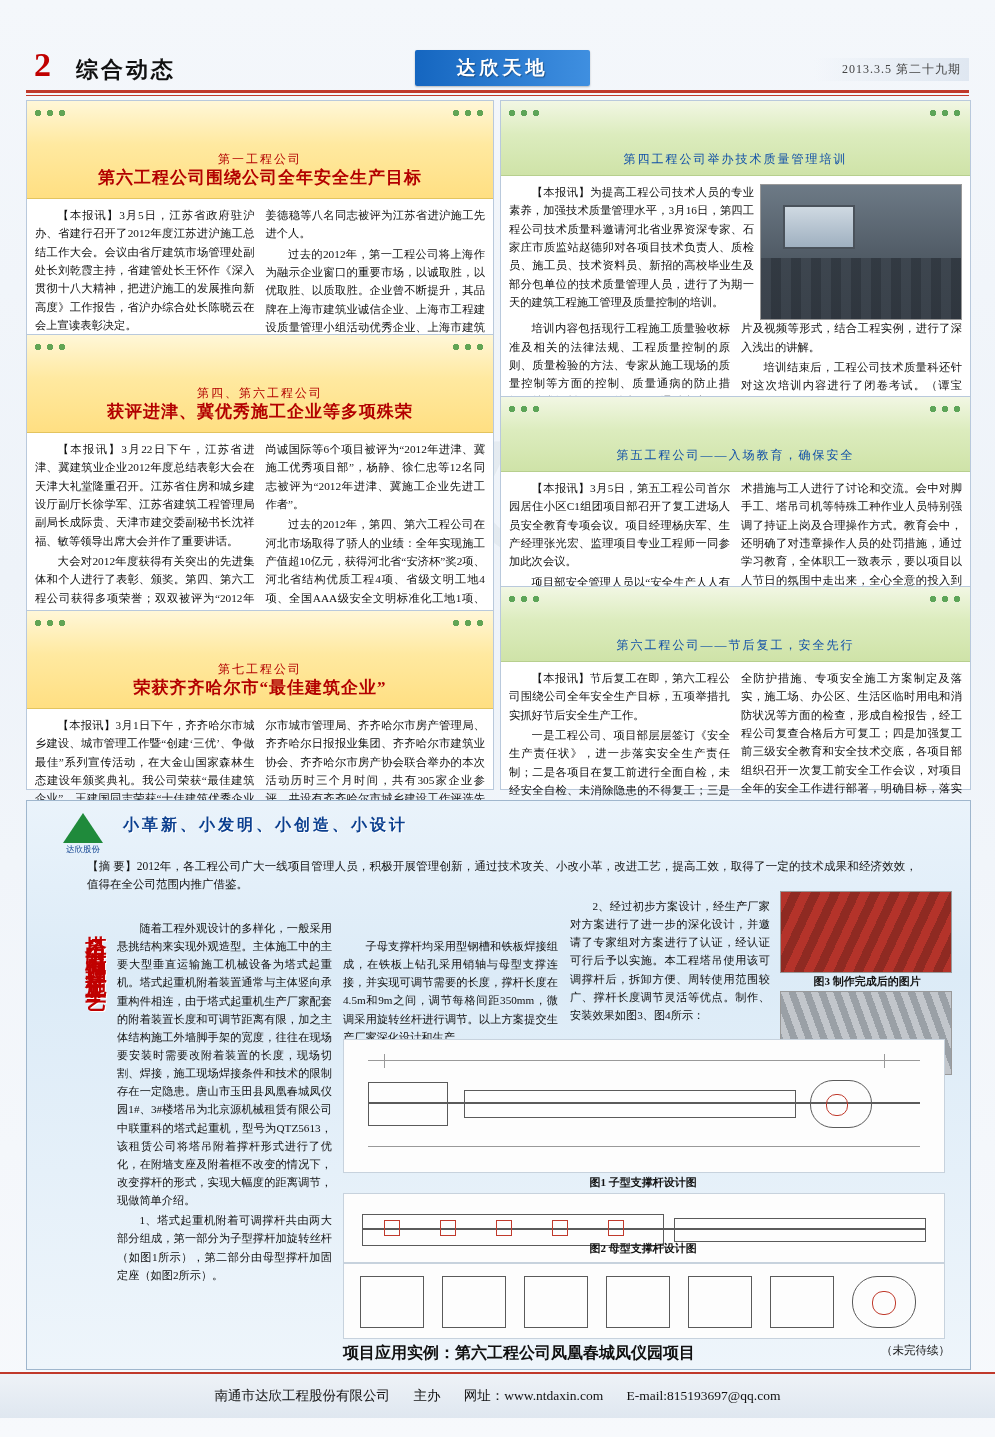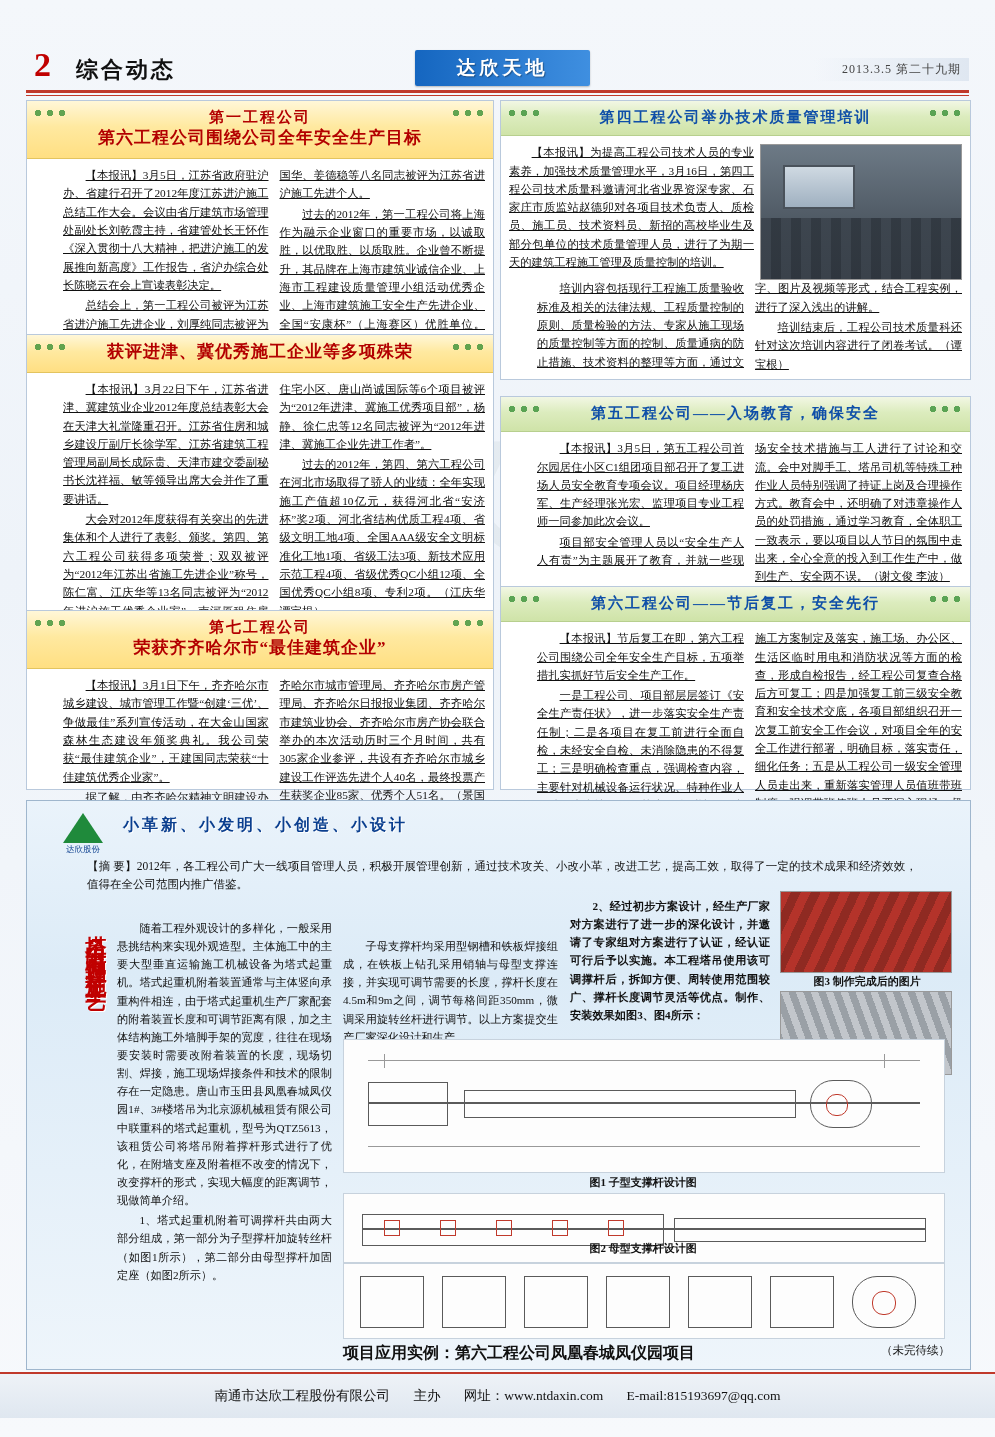--- a/index.html
+++ b/index.html
@@ -67,22 +67,23 @@
     border-bottom:1px solid #b7cf8e;
     padding:6px 8px 8px 8px;
     text-align:center;
     position:relative;
   }
   .art-head.gold{
     background:linear-gradient(180deg,#fff7d8,#ffe9a0 45%,#ffdf82);
     border-bottom:1px solid #e3c45f;
   }
   .art-head .t1{
-    font-size:15px;font-weight:bold;color:#0f4fa8;letter-spacing:2px;
+    font-size:12px;font-weight:normal;color:#0f4fa8;letter-spacing:2px;
     line-height:1.35;
+    margin-top:44px;
   }
   .art-head .t2{
     font-size:17px;font-weight:bold;color:#0f4fa8;letter-spacing:1px;
     line-height:1.35;
   }
   .art-head .t1.red,.art-head .t2.red{color:#b30000;}
   .deco{
     position:absolute;top:6px;width:36px;height:12px;
     background:
       radial-gradient(circle at 5px 6px,#2e8b2e 3px,transparent 3px),
@@ -91,23 +92,22 @@
     opacity:.75;
   }
   .deco.l{left:6px;} .deco.r{right:6px;}
 
   .body-txt{
     padding:7px 8px 6px 8px;
     font-size:11.3px;line-height:1.62;
     color:#101010;
     text-align:justify;
     text-justify:inter-ideograph;
-    text-decoration:underline;
-  }
-  .cols2{column-count:2;column-gap:11px;margin-left:28px;}
+  }
+  .cols2{column-count:2;column-gap:11px;}
   .cols2 p{margin:0 0 2px 0;text-indent:2em;}
   .body-txt p{margin:0 0 2px 0;text-indent:2em;}
 
   
   .photo{
     border:1px solid #999;background:#7a7f86;position:relative;overflow:hidden;
   }
   .ph-room{
     background:
       linear-gradient(180deg,#6d7a86 0%,#55606b 45%,#39414a 100%);
@@ -226,20 +226,21 @@
       <p>【本报讯】3月5日，江苏省政府驻沪办、省建行召开了2012年度江苏进沪施工总结工作大会。会议由省厅建筑市场管理处副处长刘乾霞主持，省建管处长王怀作《深入贯彻十八大精神，把进沪施工的发展推向新高度》工作报告，省沪办综合处长陈晓云在会上宣读表彰决定。</p>
       <p>总结会上，第一工程公司被评为江苏省进沪施工先进企业，刘厚纯同志被评为江苏省进沪施工优秀企业家；严正龙、朱国华、姜德稳等八名同志被评为江苏省进沪施工先进个人。</p>
       <p>过去的2012年，第一工程公司将上海作为融示企业窗口的重要市场，以诚取胜，以优取胜、以质取胜。企业曾不断提升，其品牌在上海市建筑业诚信企业、上海市工程建设质量管理小组活动优秀企业、上海市建筑施工安全生产先进企业、全国“安康杯”（上海赛区）优胜单位。（丁国东）</p>
     </div>
   </div>
 
   <div class="col art" style="left:26px;top:334px;width:466px;">
     <div class="art-head gold">
       <div class="deco l"></div>
       <div class="deco r"></div>
+      <div class="t1 red">第四、第六工程公司</div>
       <div class="t2 red">获评进津、冀优秀施工企业等多项殊荣</div>
     </div>
     <div class="body-txt cols2">
       <p>【本报讯】3月22日下午，江苏省进津、冀建筑业企业2012年度总结表彰大会在天津大礼堂隆重召开。江苏省住房和城乡建设厅副厅长徐学军、江苏省建筑工程管理局副局长成际贵、天津市建交委副秘书长沈祥福、敏等领导出席大会并作了重要讲话。</p>
       <p>大会对2012年度获得有关突出的先进集体和个人进行了表彰、颁奖。第四、第六工程公司获得多项荣誉；双双被评为“2012年江苏出省施工先进企业”称号，陈仁富、江庆华等13名同志被评为“2012年进沪施工优秀企业家”。南河厦租住房住宅小区、唐山尚诚国际等6个项目被评为“2012年进津、冀施工优秀项目部”，杨静、徐仁忠等12名同志被评为“2012年进津、冀施工企业先进工作者”。</p>
       <p>过去的2012年，第四、第六工程公司在河北市场取得了骄人的业绩：全年实现施工产值超10亿元，获得河北省“安济杯”奖2项、河北省结构优质工程4项、省级文明工地4项、全国AAA级安全文明标准化工地1项、省级工法3项、新技术应用示范工程4项、省级优秀QC小组12项、全国优秀QC小组8项、专利2项。（江庆华 谭宝根）</p>
     </div>
   </div>
 
   <div class="col art" style="left:26px;top:610px;width:466px;height:178px;">
@@ -312,21 +313,21 @@
 
     <div class="fcol" style="left:90px;top:118px;width:215px;">
       <p>随着工程外观设计的多样化，一般采用悬挑结构来实现外观造型。主体施工中的主要大型垂直运输施工机械设备为塔式起重机。塔式起重机附着装置通常与主体竖向承重构件相连，由于塔式起重机生产厂家配套的附着装置长度和可调节距离有限，加之主体结构施工外墙脚手架的宽度，往往在现场要安装时需要改附着装置的长度，现场切割、焊接，施工现场焊接条件和技术的限制存在一定隐患。唐山市玉田县凤凰春城凤仪园1#、3#楼塔吊为北京源机械租赁有限公司中联重科的塔式起重机，型号为QTZ5613，该租赁公司将塔吊附着撑杆形式进行了优化，在附墙支座及附着框不改变的情况下，改变撑杆的形式，实现大幅度的距离调节，现做简单介绍。</p>
       <p>1、塔式起重机附着可调撑杆共由两大部分组成，第一部分为子型撑杆加旋转丝杆（如图1所示），第二部分由母型撑杆加固定座（如图2所示）。</p>
     </div>
 
     <div class="fcol" style="left:316px;top:136px;width:215px;">
       <p>子母支撑杆均采用型钢槽和铁板焊接组成，在铁板上钻孔采用销轴与母型支撑连接，并实现可调节需要的长度，撑杆长度在4.5m和9m之间，调节每格间距350mm，微调采用旋转丝杆进行调节。以上方案提交生产厂家深化设计和生产。</p>
     </div>
 
-    <div class="fcol" style="left:543px;top:96px;width:200px;font-weight:bold;">
+    <div class="fcol" style="left:543px;top:96px;width:200px;">
       <p>2、经过初步方案设计，经生产厂家对方案进行了进一步的深化设计，并邀请了专家组对方案进行了认证，经认证可行后予以实施。本工程塔吊使用该可调撑杆后，拆卸方便、周转使用范围较广、撑杆长度调节灵活等优点。制作、安装效果如图3、图4所示：</p>
     </div>
 
     <div class="photo ph-steel" style="position:absolute;right:18px;top:90px;width:170px;height:80px;"></div>
     <div class="figcap" style="position:absolute;right:18px;top:173px;width:170px;">图3   制作完成后的图片</div>
     <div class="photo ph-steel2" style="position:absolute;right:18px;top:190px;width:170px;height:82px;"></div>
     <div class="figcap" style="position:absolute;right:18px;top:275px;width:170px;">图4   安装完成后的图片</div>
 
     <div class="dwg" style="position:absolute;left:316px;top:238px;width:600px;height:132px;">
       <div class="ln" style="left:24px;top:62px;width:552px;height:2px;"></div>

